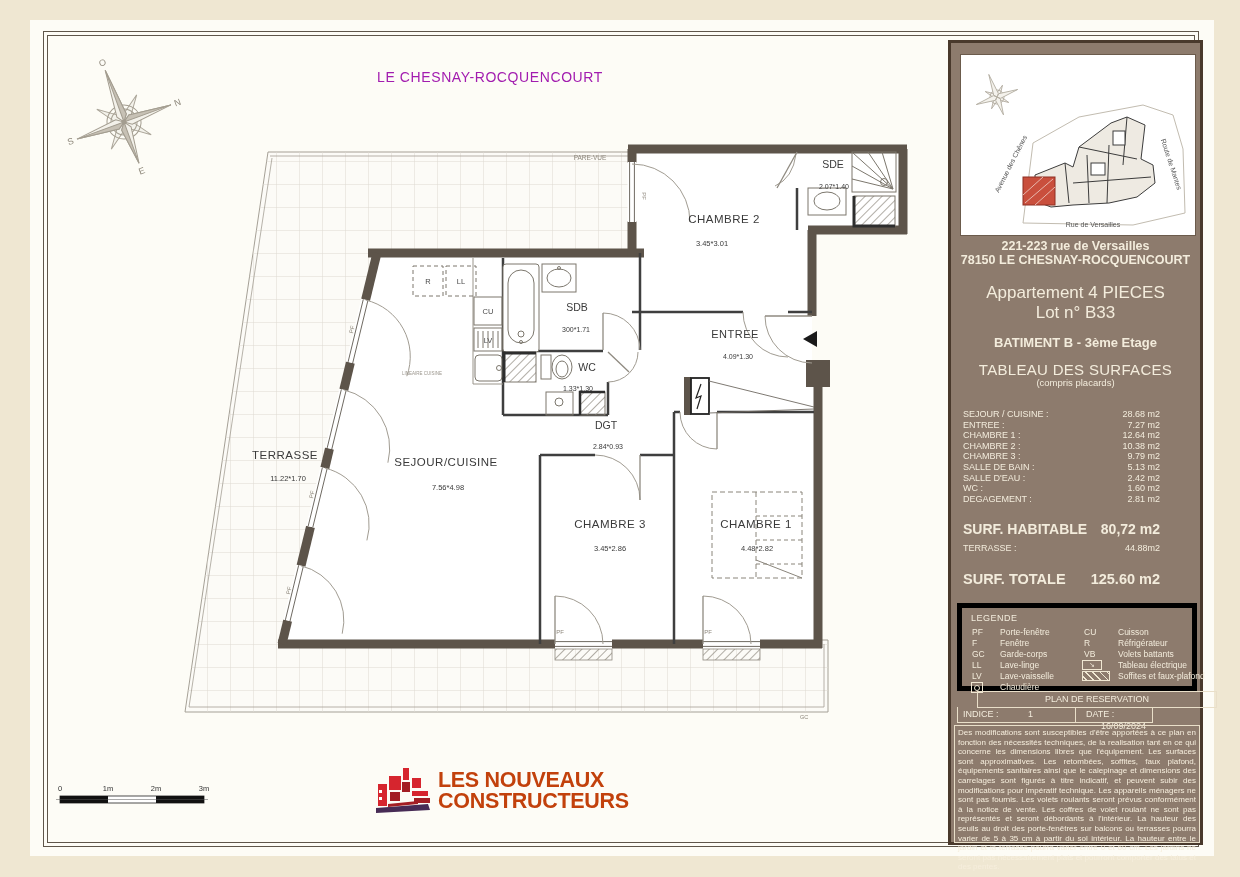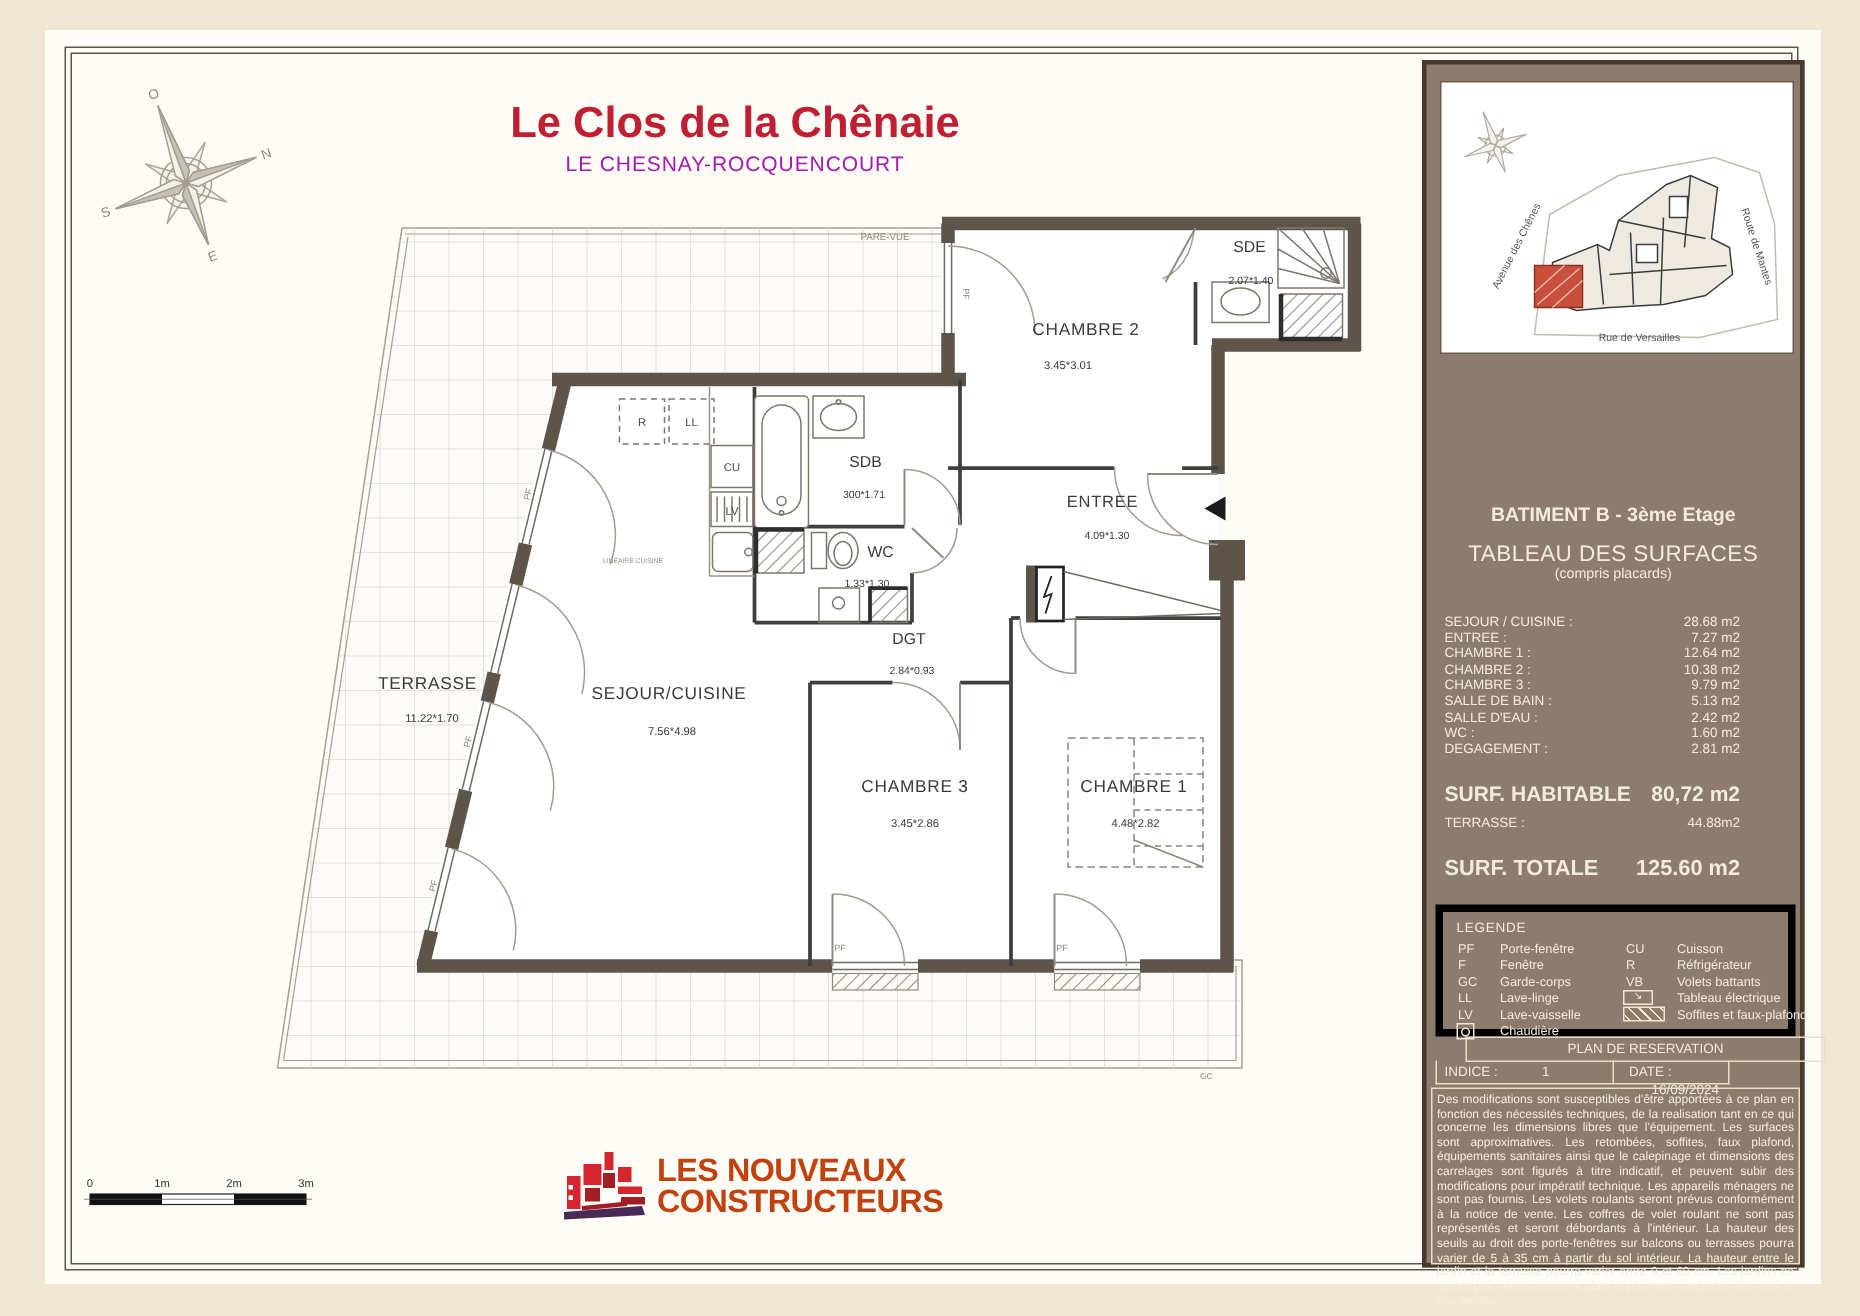--- a/index.html
+++ b/index.html
@@ -42,21 +42,20 @@
   .logo-text{margin-left:6px;font-size:21.5px;font-weight:bold;color:#c2410c;line-height:21px;letter-spacing:-0.3px;}
 </style>
 </head>
 <body>
 
 <div class="page">
   <div class="sheet"></div>
   <div class="frame"></div>
 
   <div class="title-wrap">
-    <div class="title-main">Le Clos de la Chênaie</div>
     <div class="title-sub">LE CHESNAY-ROCQUENCOURT</div>
   </div>
 
   <svg class="abs" style="left:0;top:0;" width="1240" height="877" viewBox="0 0 1240 877" font-family="Liberation Sans, sans-serif">
     <defs>
       <pattern id="tiles" width="23" height="23" patternUnits="userSpaceOnUse">
         <path d="M23 0 H0 V23" fill="none" stroke="#ddd9d1" stroke-width="1"></path>
       </pattern>
       <pattern id="hatch" width="6" height="6" patternUnits="userSpaceOnUse" patternTransform="rotate(45)">
         <line x1="0" y1="0" x2="0" y2="6" stroke="#8f8a80" stroke-width="1.4"></line>
@@ -389,21 +388,29 @@
           <line x1="62" y1="140" x2="82" y2="122" stroke="#e8b8ae" stroke-width="1"></line>
           <line x1="74" y1="150" x2="94" y2="132" stroke="#e8b8ae" stroke-width="1"></line>
         </g>
 
         <text transform="translate(52,110) rotate(-63)" font-size="7" fill="#555" text-anchor="middle">Avenue des Chênes</text>
         <text transform="translate(208,110) rotate(72)" font-size="7" fill="#555" text-anchor="middle">Route de Mantes</text>
         <text x="132" y="172" font-size="7" fill="#555" text-anchor="middle">Rue de Versailles</text>
       </svg>
     </div>
 
-
+    <div class="addr">
+      <div>221-223 rue de Versailles</div>
+      <div>78150 LE CHESNAY-ROCQUENCOURT</div>
+    </div>
+
+    <div class="apt">
+      <div>Appartement 4 PIECES</div>
+      <div>Lot n° B33</div>
+    </div>
 
     <div class="bat">BATIMENT B - 3ème Etage</div>
     <div class="surft">TABLEAU DES SURFACES</div>
     <div class="surfsub">(compris placards)</div>
 
     <div class="rows">
       <div class="srow">
           <span>SEJOUR / CUISINE :</span>
           <span>28.68 m2</span>
         </div>

